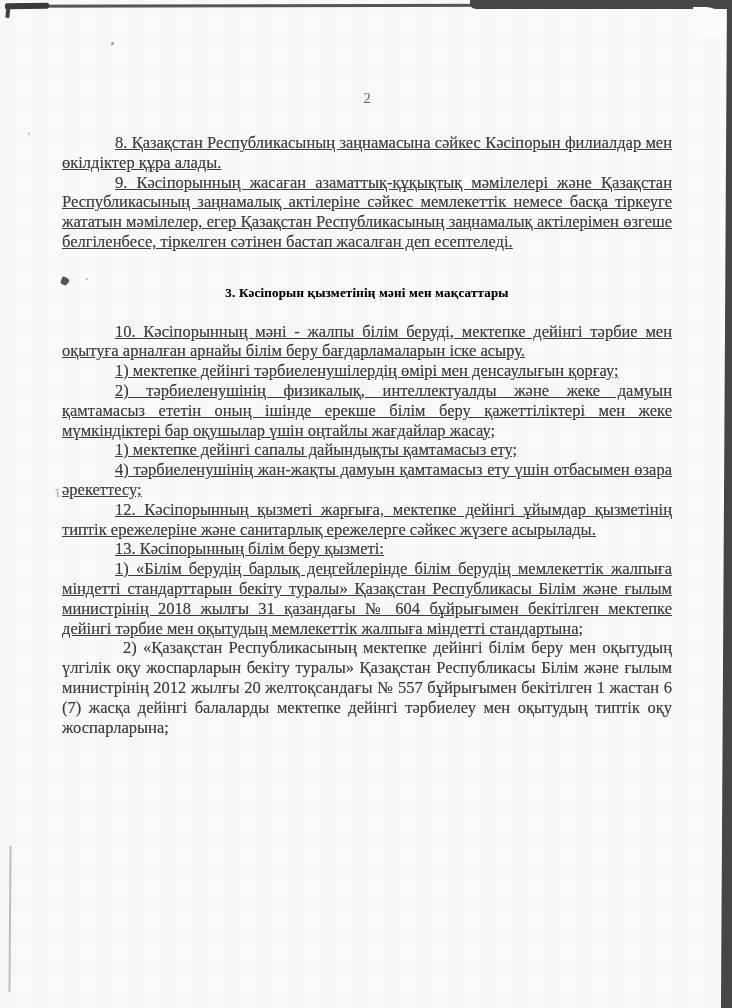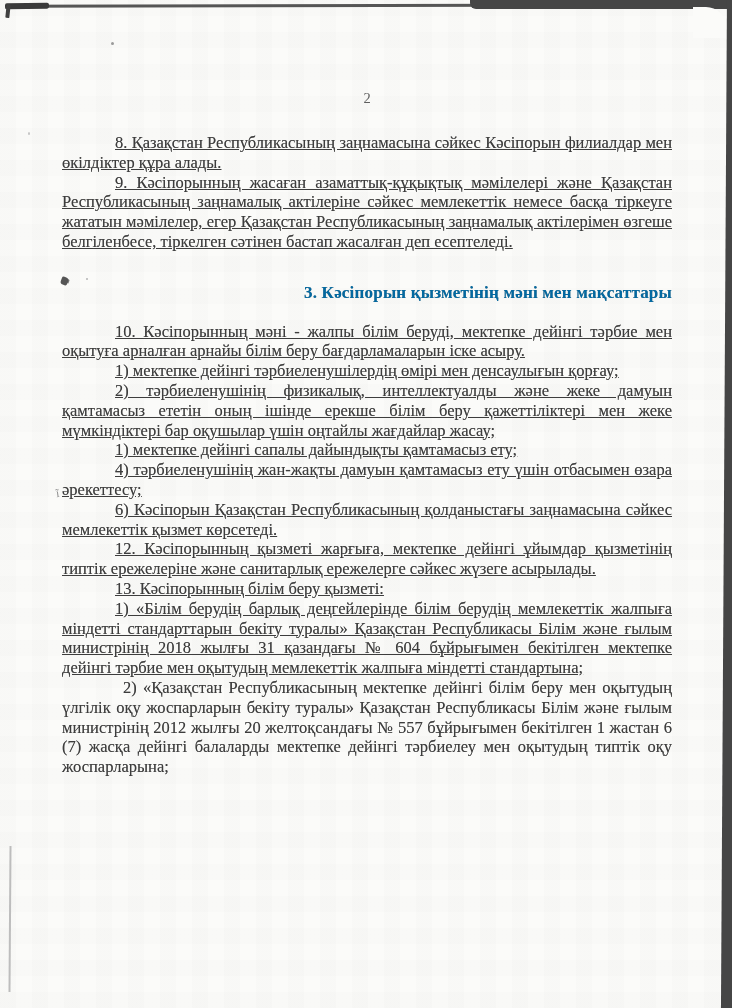--- a/index.html
+++ b/index.html
@@ -36,24 +36,24 @@
   .doc-body p.body{
     text-align:justify;
     text-indent:53px;
     text-decoration:underline;
   }
   .doc-body p.body-indent2{
     text-align:justify;
     text-indent:61px;
   }
   .doc-body p.heading{
-    text-align:right;
+    text-align:center;
     font-weight:bold;
-    font-size:17px;
-    color:#0369a1;
+    font-size:13px;
+    color:#000000;
     margin:31px 0 19px 0;
     letter-spacing:0.2px;
   }
   
   .edge-top-line{
     position:absolute;top:4px;left:6px;right:2px;height:3px;
     background:var(--edge);transform:rotate(-0.1deg);opacity:.92;
   }
   .edge-top-blob{
     position:absolute;top:3px;left:5px;width:44px;height:6px;
@@ -105,21 +105,20 @@
 
   <div class="doc-body">
       <p class="body">8. Қазақстан Республикасының заңнамасына сәйкес Кәсіпорын филиалдар мен өкілдіктер құра алады.</p>
       <p class="body">9. Кәсіпорынның жасаған азаматтық-құқықтық мәмілелері және Қазақстан Республикасының заңнамалық актілеріне сәйкес мемлекеттік немесе басқа тіркеуге жататын мәмілелер, егер Қазақстан Республикасының заңнамалық актілерімен өзгеше белгіленбесе, тіркелген сәтінен бастап жасалған деп есептеледі.</p>
       <p class="heading">3. Кәсіпорын қызметінің мәні мен мақсаттары</p>
       <p class="body">10. Кәсіпорынның мәні - жалпы білім беруді, мектепке дейінгі тәрбие мен оқытуға арналған арнайы білім беру бағдарламаларын іске асыру.</p>
       <p class="body">1) мектепке дейінгі тәрбиеленушілердің өмірі мен денсаулығын қорғау;</p>
       <p class="body">2) тәрбиеленушінің физикалық, интеллектуалды және жеке дамуын қамтамасыз ететін оның ішінде ерекше білім беру қажеттіліктері мен жеке мүмкіндіктері бар оқушылар үшін оңтайлы жағдайлар жасау;</p>
       <p class="body">1) мектепке дейінгі сапалы дайындықты қамтамасыз ету;</p>
       <p class="body">4) тәрбиеленушінің жан-жақты дамуын қамтамасыз ету үшін отбасымен өзара әрекеттесу;</p>
-      <p class="body">6) Кәсіпорын Қазақстан Республикасының қолданыстағы заңнамасына сәйкес мемлекеттік қызмет көрсетеді.</p>
       <p class="body">12. Кәсіпорынның қызметі жарғыға, мектепке дейінгі ұйымдар қызметінің типтік ережелеріне және санитарлық ережелерге сәйкес жүзеге асырылады.</p>
       <p class="body">13. Кәсіпорынның білім беру қызметі:</p>
       <p class="body">1) «Білім берудің барлық деңгейлерінде білім берудің мемлекеттік жалпыға міндетті стандарттарын бекіту туралы» Қазақстан Республикасы Білім және ғылым министрінің 2018 жылғы 31 қазандағы № 604 бұйрығымен бекітілген мектепке дейінгі тәрбие мен оқытудың мемлекеттік жалпыға міндетті стандартына;</p>
       <p class="body-indent2">2) «Қазақстан Республикасының мектепке дейінгі білім беру мен оқытудың үлгілік оқу жоспарларын бекіту туралы» Қазақстан Республикасы Білім және ғылым министрінің 2012 жылғы 20 желтоқсандағы № 557 бұйрығымен бекітілген 1 жастан 6 (7) жасқа дейінгі балаларды мектепке дейінгі тәрбиелеу мен оқытудың типтік оқу жоспарларына;</p>
     </div>
 
   <div class="edge-top-line"></div>
   <div class="edge-top-blob"></div>
   <div class="edge-top-band"></div>
   <div class="edge-right"></div>

